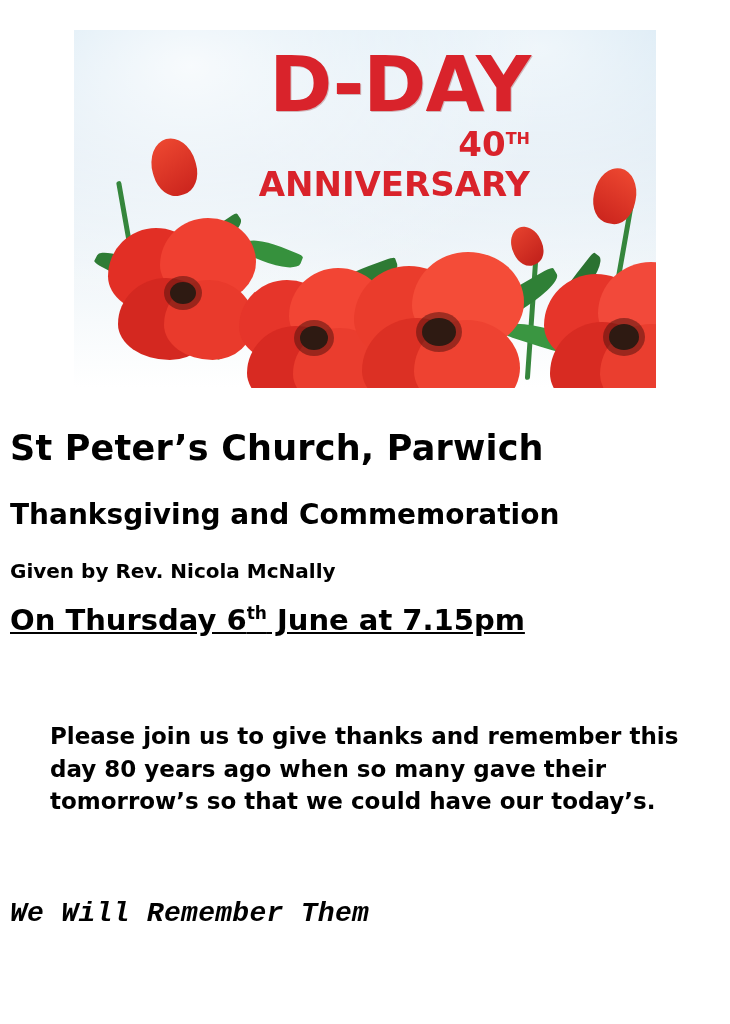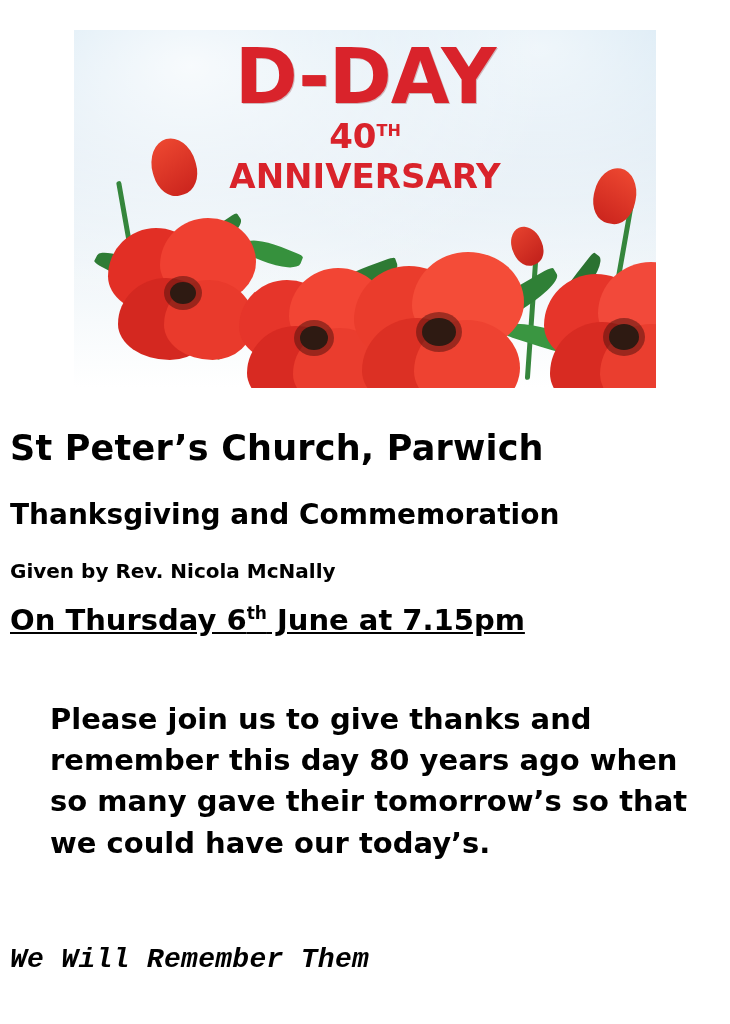--- a/index.html
+++ b/index.html
@@ -38,23 +38,23 @@
     background:
       radial-gradient(ellipse at 20% 10%, rgba(255,255,255,0.85) 0%, rgba(255,255,255,0) 55%),
       radial-gradient(ellipse at 80% 5%, rgba(255,255,255,0.7) 0%, rgba(255,255,255,0) 50%),
       linear-gradient(180deg, #c8e0f0 0%, #dce9f3 35%, #f2f7fa 70%, #ffffff 100%);
   }
 
   
   .dday-block {
     position: absolute;
     left: 50%;
-    top: 12px;
+    top: 20px;
     transform: translateX(-50%);
-    text-align: center;
+    text-align: right;
     width: 330px;
   }
   .dday-title {
     font-family: "DejaVu Sans", sans-serif;
     font-weight: bold;
     font-size: 76px;
     line-height: 0.92;
     letter-spacing: -1px;
     color: #d9232b;
     text-shadow: 1px 1px 0 rgba(120,0,0,0.25);
@@ -156,23 +156,23 @@
     margin-top: 20px;
     text-decoration: underline;
   }
   .line-when sup {
     font-size: 17px;
     vertical-align: super;
   }
   .paragraph {
     font-family: "DejaVu Sans", sans-serif;
     font-weight: bold;
-    font-size: 29px;
+    font-size: 23px;
     line-height: 1.42;
-    margin: 62px auto 0 auto;
+    margin: 83px auto 0 auto;
     width: 650px;
   }
   .closing {
     font-family: Liberation Mono, monospace;
     font-weight: bold;
     font-style: italic;
     font-size: 28px;
     margin-top: 80px;
     letter-spacing: 0.3px;
   }

